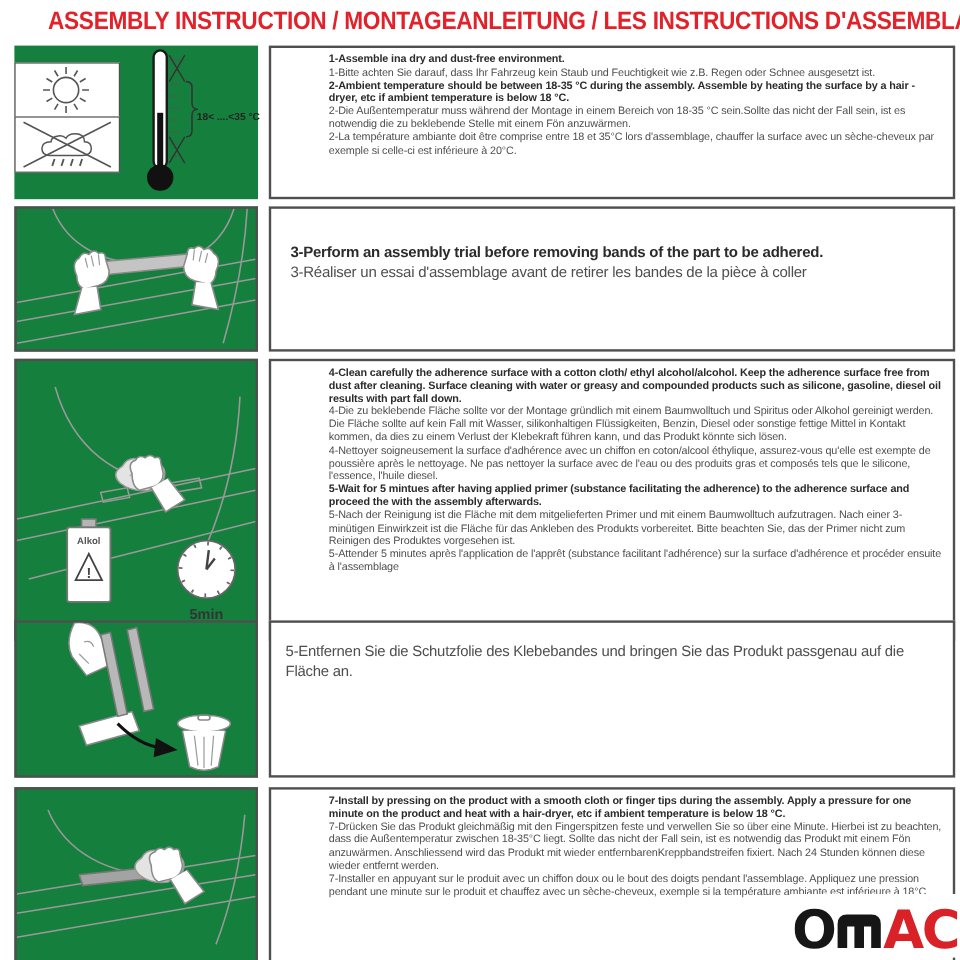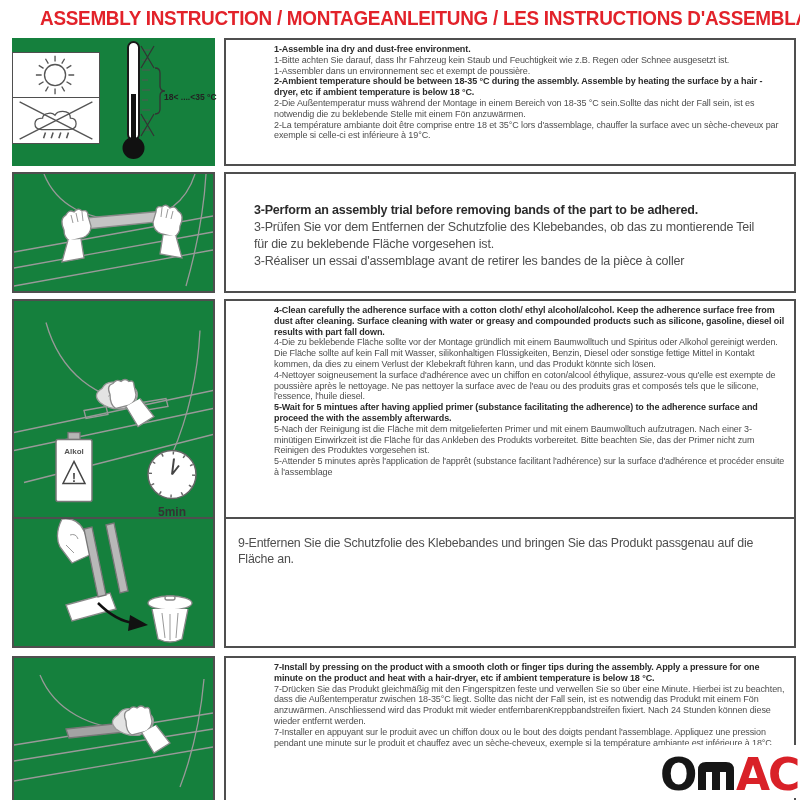--- a/index.html
+++ b/index.html
@@ -11,21 +11,21 @@
   .lcell{position:absolute;left:12px;width:203px;box-sizing:border-box;border:2px solid #4f4f4f;background:#15803d;text-align:right;}
   .lcell.plain{border:none;}
   .rcell{position:absolute;left:224px;width:572px;box-sizing:border-box;border:2px solid #4f4f4f;
          background:#fff;padding:4px 9px;overflow:hidden;color:#4e4e4e;}
   .r1{top:38px;height:128px;}
   .r2{top:172px;height:121px;}
   .r3{top:299px;height:235px;}
   .r4{top:517px;height:131px;}
   .r5{top:656px;height:153px;}
   .txt-s{font-size:9px;line-height:1.2;letter-spacing:-0.1px;padding-left:48px;}
-  .txt-l{font-size:12.5px;line-height:1.36;letter-spacing:-0.2px;padding:28px 28px 6px;}
+  .txt-l{font-size:12.5px;line-height:1.36;letter-spacing:-0.2px;padding:28px 16px 6px;}
   .txt-m{font-size:12.4px;line-height:1.32;letter-spacing:-0.2px;padding:16px 12px 6px;}
   p{margin:0;}
   p.en{font-weight:700;color:#2b2b2b;}
   .item + .item{}
   .icon-box{position:absolute;left:0;width:88px;height:47px;box-sizing:border-box;
             border:1.6px solid #4f4f4f;background:#fff;}
   .icon-box.sun{top:14px;}
   .icon-box.rain{top:59.4px;}
   .thermo{position:absolute;left:96px;top:0;width:72px;height:124px;}
   .thermo-label{position:absolute;left:152px;top:54px;font-size:8.5px;font-weight:700;
@@ -65,26 +65,25 @@
         <path d="M33,76 L46,98 M46,76 L33,98" stroke="#333" stroke-width="1.2"></path>
         <path d="M47,30 Q52,30 52,35 L52,48 Q52,53 57,53 Q52,53 52,58 L52,71 Q52,76 47,76" stroke="#333" stroke-width="1.3"></path>
       </svg>
     </div>
     <div class="thermo-label">18&lt; ....&lt;35 °C</div>
   </div>
   <div class="rcell r1 txt-s">
     <div class="item">
       <p class="en">1-Assemble ina dry and dust-free environment.</p>
       <p>1-Bitte achten Sie darauf, dass Ihr Fahrzeug kein Staub und Feuchtigkeit wie z.B. Regen oder Schnee ausgesetzt ist.</p>
-      <p>1-Assembler dans un environnement sec et exempt de poussière.</p>
     </div>
     <div class="item">
       <p class="en">2-Ambient temperature should be between 18-35 °C  during the assembly. Assemble by heating the surface by a hair -dryer, etc if ambient temperature is below 18 °C.</p>
       <p>2-Die Außentemperatur muss während der Montage in einem Bereich von 18-35 °C  sein.Sollte das nicht der Fall sein, ist es notwendig die zu beklebende Stelle mit einem Fön anzuwärmen.</p>
-      <p>2-La température ambiante doit être comprise entre 18 et 35°C lors d'assemblage, chauffer la surface avec un sèche-cheveux par exemple si celle-ci est inférieure à 19°C.</p>
+      <p>2-La température ambiante doit être comprise entre 18 et 35°C lors d'assemblage, chauffer la surface avec un sèche-cheveux par exemple si celle-ci est inférieure à 20°C.</p>
     </div>
   </div>
 
   <div class="lcell r2">
     <svg class="fullsvg" viewBox="0 0 199 117" fill="none" stroke="#999" stroke-width="1.3">
       <path d="M30,0 C42,30 72,48 118,46 C152,44 172,28 181,0"></path>
       <path d="M192,0 C190,34 184,70 172,112"></path>
       <path d="M0,78 L199,42 M0,94 L199,58 M0,112 L199,76"></path>
       <polygon points="60,45 150,37 153,47 63,56" fill="#c4c4c4" stroke="#8a8a8a"></polygon>
       <g transform="translate(48,40)">
@@ -95,21 +94,20 @@
       <g transform="translate(168,36) scale(-1,1)">
         <path d="M2,16 Q-3,5 4,1 Q7,-5 12,-2 Q16,-7 20,-3 Q26,-5 26,2 L29,12 Q29,21 20,24 L8,27 Q2,24 2,16 Z" fill="#fff" stroke="#8a8a8a"></path>
         <path d="M9,1 L11,9 M14,-1 L16,8 M20,-2 L21,7" stroke="#9a9a9a" stroke-width="1"></path>
         <path d="M6,26 L0,48 L22,44 L19,25" fill="#fff" stroke="#8a8a8a"></path>
       </g>
     </svg>
   </div>
   <div class="rcell r2 txt-l">
     <div class="item">
       <p class="en">3-Perform an assembly trial before removing bands of the part to be adhered.</p>
-      <p>3-Prüfen Sie vor dem Entfernen der Schutzfolie des Klebebandes, ob das zu montierende Teil für die zu beklebende Fläche vorgesehen ist.</p>
       <p>3-Réaliser un essai d'assemblage avant de retirer les bandes de la pièce à coller</p>
     </div>
   </div>
 
   <div class="lcell r3">
     <svg class="fullsvg" viewBox="0 0 199 204" fill="none" stroke="#999" stroke-width="1.3">
       <path d="M32,8 C46,58 82,86 132,90"></path>
       <path d="M186,16 C184,55 176,98 158,140"></path>
       <path d="M0,118 L199,76 M0,136 L199,94 M10,168 L199,120"></path>
       <polygon points="70,96 92,92 94,100 72,104"></polygon>
@@ -160,21 +158,21 @@
       <g transform="translate(136,78)">
         <ellipse cx="20" cy="6" rx="22" ry="7" fill="#fff" stroke="#888"></ellipse>
         <rect x="15" y="-1" width="10" height="4" rx="2" fill="#fff" stroke="#888"></rect>
         <path d="M2,12 L8,42 Q20,48 32,42 L38,12" fill="#fff" stroke="#888"></path>
         <path d="M12,16 L15,41 M20,17 L20,43 M28,16 L26,41" stroke="#999" stroke-width="1"></path>
       </g>
     </svg>
   </div>
   <div class="rcell r4 txt-m">
     <div class="item">
-      <p>9-Entfernen Sie die Schutzfolie des Klebebandes und bringen Sie das Produkt passgenau auf die Fläche an.</p>
+      <p>5-Entfernen Sie die Schutzfolie des Klebebandes und bringen Sie das Produkt passgenau auf die Fläche an.</p>
     </div>
   </div>
 
   <div class="lcell r5">
     <svg class="fullsvg" viewBox="0 0 199 115" fill="none" stroke="#999" stroke-width="1.3">
       <path d="M26,0 C40,34 76,56 126,54"></path>
       <path d="M190,4 C187,38 179,78 166,112"></path>
       <path d="M0,70 L199,38 M0,86 L199,54 M0,106 L199,72"></path>
       <polygon points="52,54 118,47 121,56 55,63" fill="#a3a3a3" stroke="#777"></polygon>
       <g transform="translate(112,44)">

